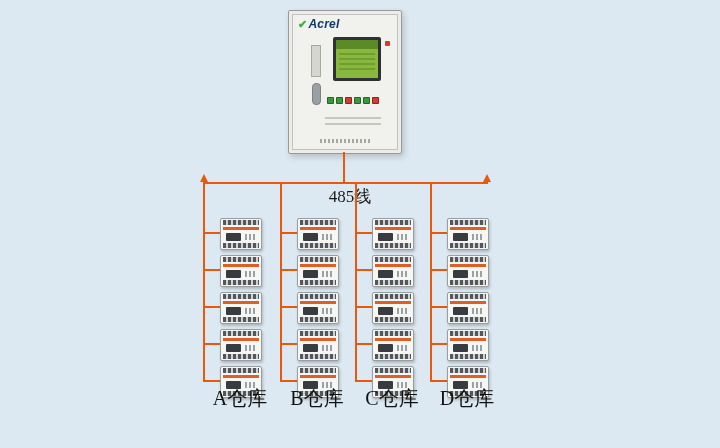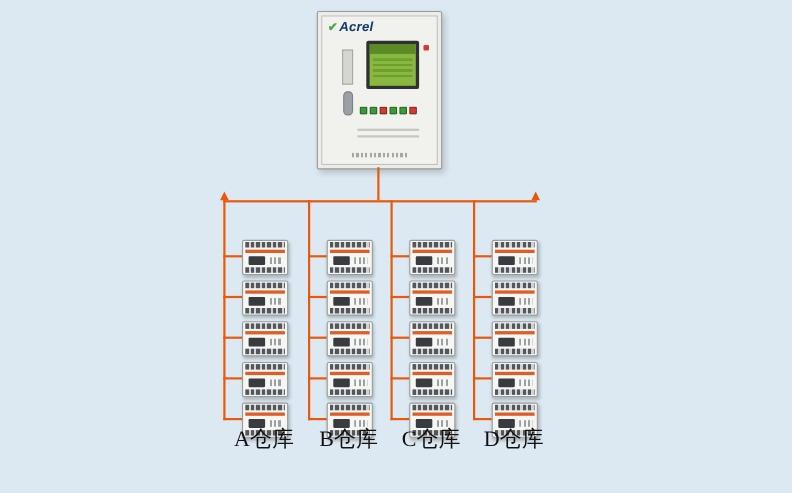--- a/index.html
+++ b/index.html
@@ -80,20 +80,21 @@
         <div class="pbtn" style="left: 36px; background: rgb(58, 154, 58);"></div>
         <div class="pbtn" style="left: 45px; background: rgb(210, 59, 47);"></div>
       </div>
     <div class="vents">
       <div class="vent"></div>
       <div class="vent"></div>
     </div>
     <div class="footer-strip"></div>
   </div>
 
+  <div class="bus-label">485线</div>
 
   <div id="wires">
       <div class="wire" style="left: 343px; top: 152px; width: 2px; height: 30px; background: rgb(232, 89, 12);"></div>
       <div class="wire" style="left: 203px; top: 182px; width: 285px; height: 2px; background: rgb(232, 89, 12);"></div>
       <div class="arrow-up" style="left: 200px; top: 174px; border-bottom: 8px solid rgb(232, 89, 12);"></div>
       <div class="arrow-up" style="left: 483px; top: 174px; border-bottom: 8px solid rgb(232, 89, 12);"></div>
       <div class="wire" style="left: 203px; top: 182px; width: 2px; height: 200px; background: rgb(232, 89, 12);"></div>
       <div class="wire" style="left: 203px; top: 232px; width: 17px; height: 2px; background: rgb(232, 89, 12);"></div>
       <div class="wire" style="left: 203px; top: 269px; width: 17px; height: 2px; background: rgb(232, 89, 12);"></div>
       <div class="wire" style="left: 203px; top: 306px; width: 17px; height: 2px; background: rgb(232, 89, 12);"></div>

